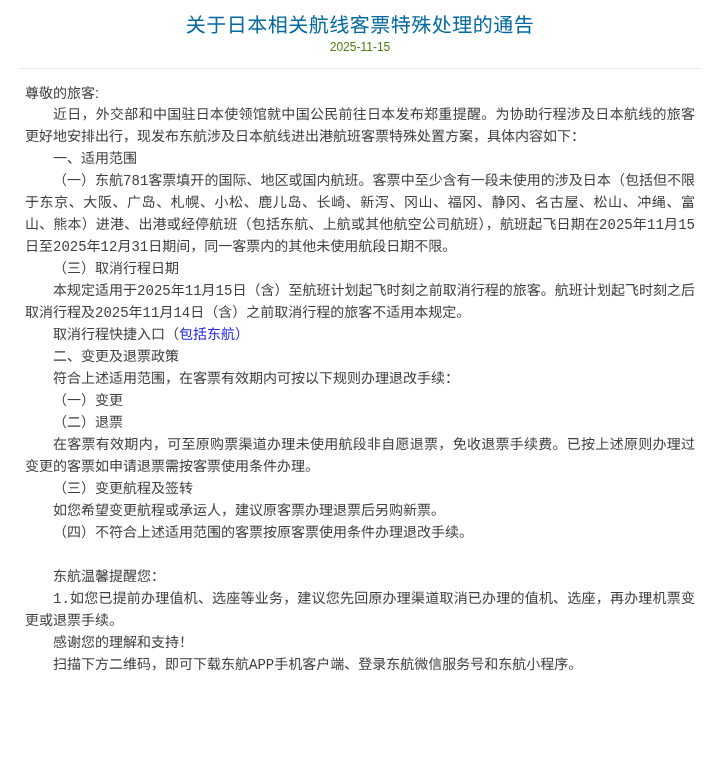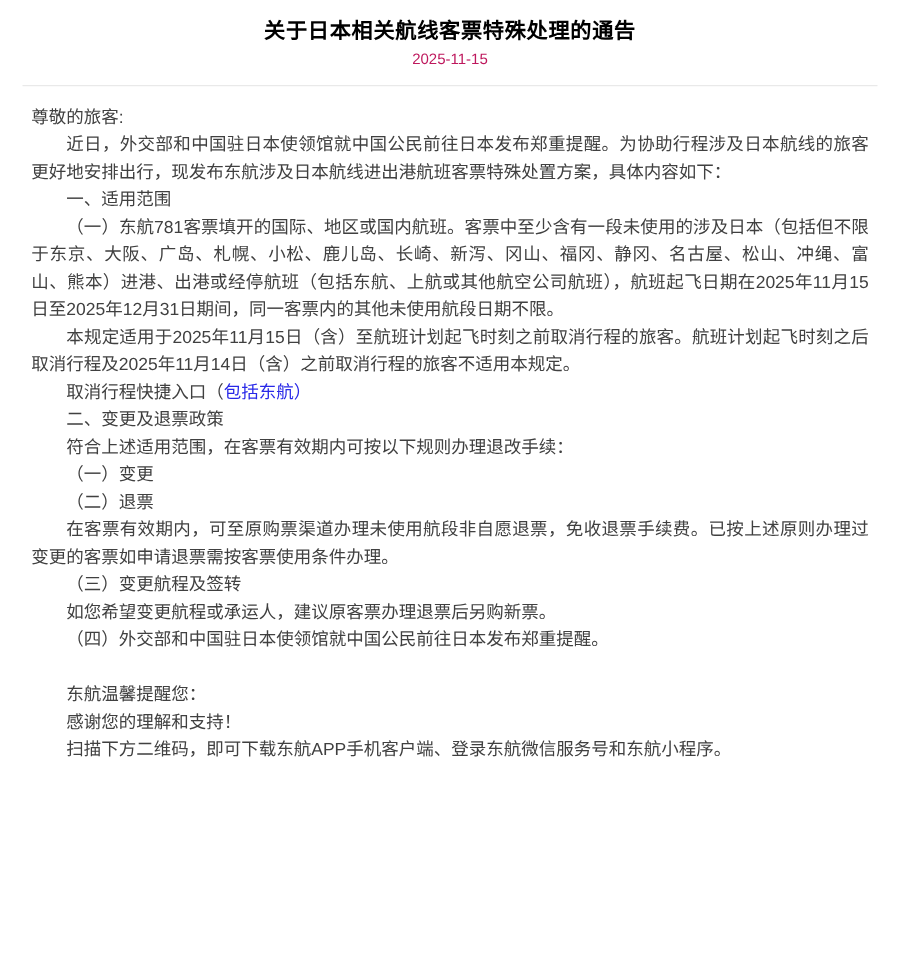--- a/index.html
+++ b/index.html
@@ -4,63 +4,65 @@
 <style>
   html,body{margin:0;padding:0;}
   body{
     width:720px;height:779px;overflow:hidden;background:#ffffff;
     font-family:"Liberation Sans","DejaVu Sans",sans-serif;
     -webkit-font-smoothing:antialiased;
   }
   .page{width:720px;height:779px;background:#fff;}
   .notice-header{padding-top:15px;text-align:center;}
   .page-title{
-    margin:0;font-size:17px;line-height:20px;font-weight:bold;color:#000000;
+    margin:0;font-size:20px;line-height:20px;font-weight:normal;color:#0369a1;
     letter-spacing:.5px;
   }
   .publish-date{
-    margin-top:5px;font-size:12px;line-height:15px;color:#be185d;
+    margin-top:5px;font-size:12px;line-height:15px;color:#4d7c0f;
   }
   .header-divider{
     height:0;border-top:1px solid #e9e9e9;margin:13px 18px 0 18px;
   }
   .notice-body{
     padding:13px 25px 0 25px;
     font-size:14px;line-height:22px;color:#404040;
     text-align:justify;
   }
   .para{margin:0;}
-  .para.indent{text-indent:2em;}
+  .para.indent{text-indent:2em;font-family:Liberation Mono, monospace;}
   .para.spacer{height:22px;}
   .inline-link{
     color:#2828e8;text-decoration:none;cursor:pointer;
   }
 </style>
 </head>
 <body>
 
 <div class="page">
   <div class="notice-header">
     <h1 class="page-title">关于日本相关航线客票特殊处理的通告</h1>
     <div class="publish-date">2025-11-15</div>
   </div>
   <div class="header-divider"></div>
   <div class="notice-body">
       <p class="para">尊敬的旅客:</p>
       <p class="para indent">近日，外交部和中国驻日本使领馆就中国公民前往日本发布郑重提醒。为协助行程涉及日本航线的旅客更好地安排出行，现发布东航涉及日本航线进出港航班客票特殊处置方案，具体内容如下：</p>
       <p class="para indent">一、适用范围</p>
       <p class="para indent">（一）东航781客票填开的国际、地区或国内航班。客票中至少含有一段未使用的涉及日本（包括但不限于东京、大阪、广岛、札幌、小松、鹿儿岛、长崎、新泻、冈山、福冈、静冈、名古屋、松山、冲绳、富山、熊本）进港、出港或经停航班（包括东航、上航或其他航空公司航班），航班起飞日期在2025年11月15日至2025年12月31日期间，同一客票内的其他未使用航段日期不限。</p>
+      <p class="para indent">（三）取消行程日期</p>
       <p class="para indent">本规定适用于2025年11月15日（含）至航班计划起飞时刻之前取消行程的旅客。航班计划起飞时刻之后取消行程及2025年11月14日（含）之前取消行程的旅客不适用本规定。</p>
       <p class="para indent"><span>取消行程快捷入口（</span><a class="inline-link" href="#">包括东航）</a></p>
       <p class="para indent">二、变更及退票政策</p>
       <p class="para indent">符合上述适用范围，在客票有效期内可按以下规则办理退改手续：</p>
       <p class="para indent">（一）变更</p>
       <p class="para indent">（二）退票</p>
       <p class="para indent">在客票有效期内，可至原购票渠道办理未使用航段非自愿退票，免收退票手续费。已按上述原则办理过变更的客票如申请退票需按客票使用条件办理。</p>
       <p class="para indent">（三）变更航程及签转</p>
       <p class="para indent">如您希望变更航程或承运人，建议原客票办理退票后另购新票。</p>
-      <p class="para indent">（四）外交部和中国驻日本使领馆就中国公民前往日本发布郑重提醒。</p>
+      <p class="para indent">（四）不符合上述适用范围的客票按原客票使用条件办理退改手续。</p>
       <p class="para spacer"></p>
       <p class="para indent">东航温馨提醒您：</p>
+      <p class="para indent">1.如您已提前办理值机、选座等业务，建议您先回原办理渠道取消已办理的值机、选座，再办理机票变更或退票手续。</p>
       <p class="para indent">感谢您的理解和支持！</p>
       <p class="para indent">扫描下方二维码，即可下载东航APP手机客户端、登录东航微信服务号和东航小程序。</p>
     </div>
 </div>
 
 </body></html>

